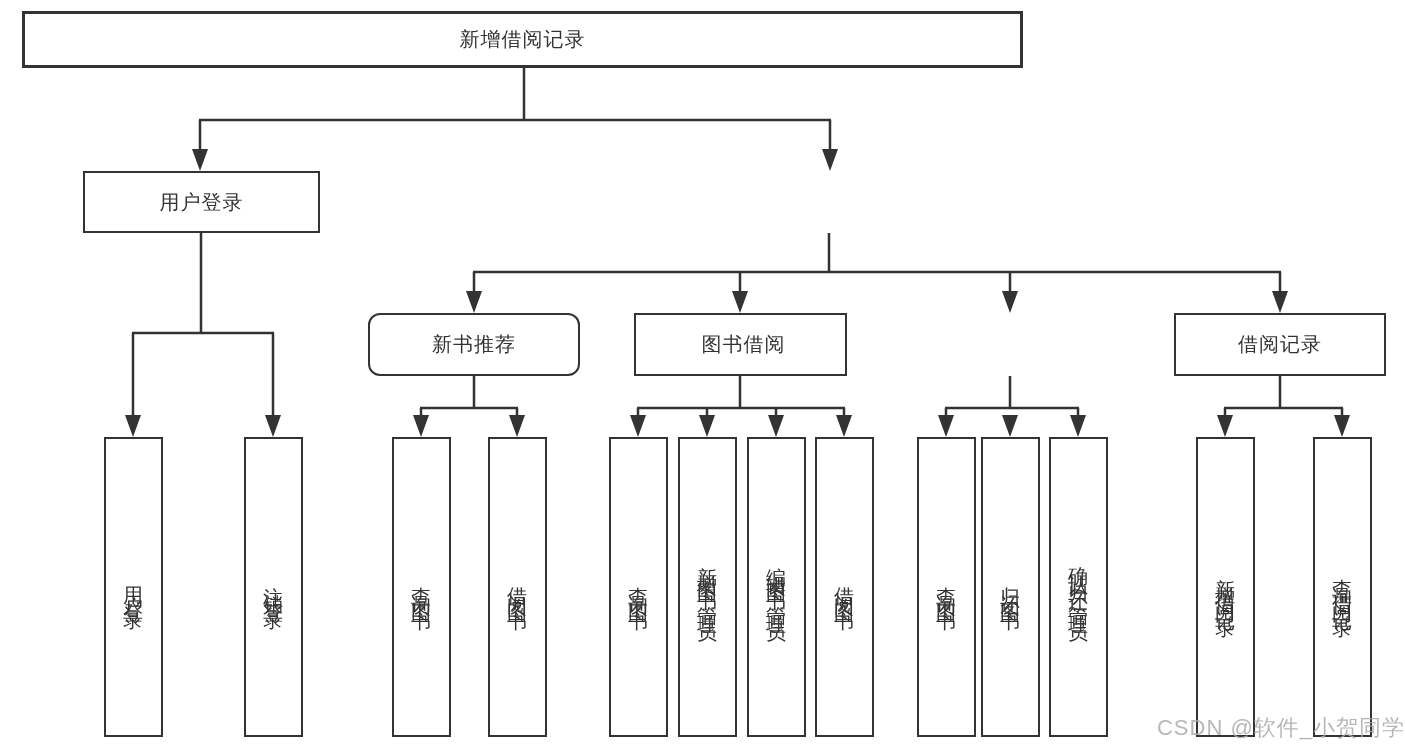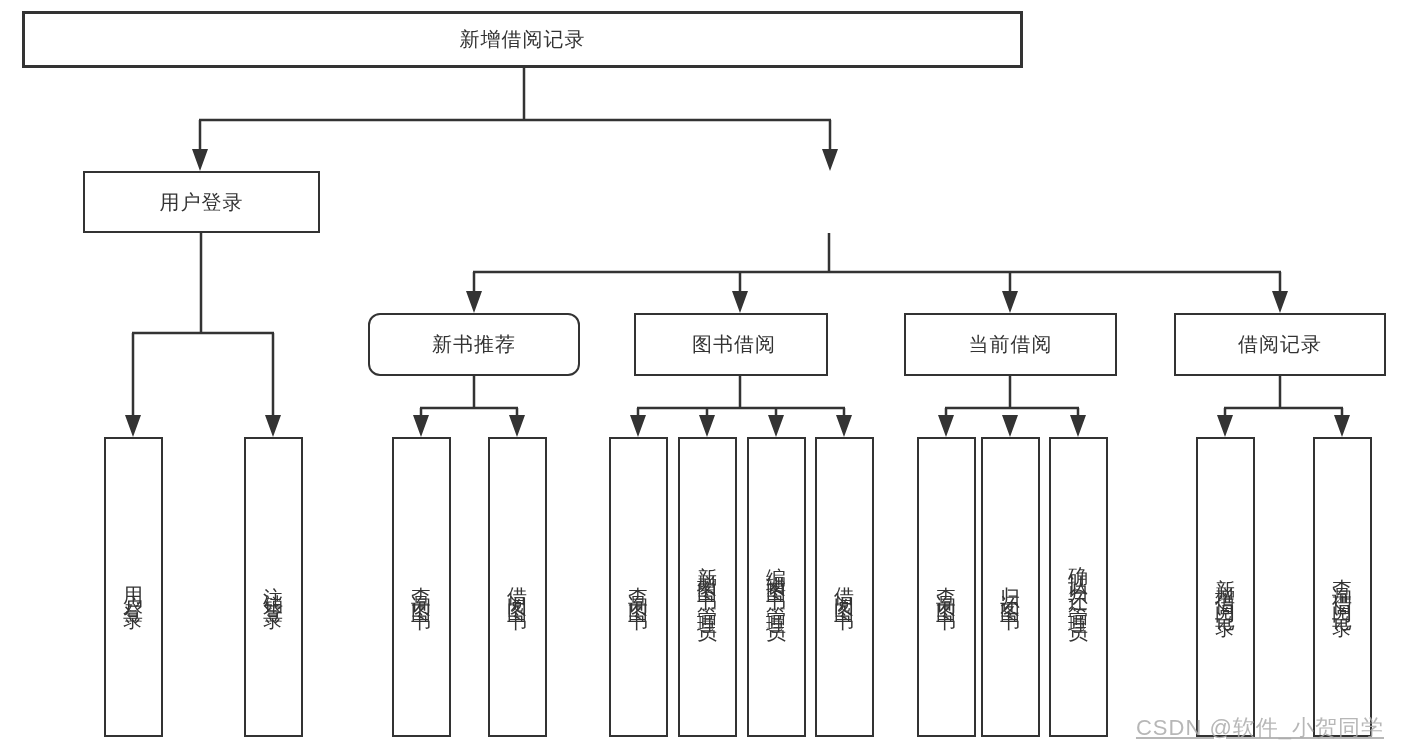--- a/index.html
+++ b/index.html
@@ -48,48 +48,47 @@
     line-height: 1;
     white-space: nowrap;
   }
   
   .n-root   { left: 22px;   top: 11px;  width: 1001px; height: 57px; }
   
   .n-user   { left: 83px;   top: 171px; width: 237px;  height: 62px; }
   .n-books  { left: 711px;  top: 171px; width: 236px;  height: 62px; }
   
   .n-rec    { left: 368px;  top: 313px; width: 212px;  height: 63px; border-radius: 12px; }
-  .n-bor    { left: 634px;  top: 313px; width: 194px;  height: 63px; padding-left: 6px; }
+  .n-bor    { left: 634px;  top: 313px; width: 213px;  height: 63px; padding-left: 6px; }
   .n-cur    { left: 904px;  top: 313px; width: 213px;  height: 63px; }
   .n-recs   { left: 1174px; top: 313px; width: 212px;  height: 63px; }
   
   .leaf     { top: 437px; height: 300px; width: 59px; }
   .n-l-userlogin { left: 104px; }
   .n-l-logout    { left: 244px; }
   .n-l-q1        { left: 392px; }
   .n-l-b1        { left: 488px; }
   .n-l-q2        { left: 609px; }
   .n-l-add       { left: 678px; }
   .n-l-edit      { left: 747px; }
   .n-l-b2        { left: 815px; }
   .n-l-q3        { left: 917px; }
   .n-l-ret       { left: 981px; }
   .n-l-conf      { left: 1049px; }
   .n-l-addrec    { left: 1196px; }
   .n-l-qrec      { left: 1313px; }
   .watermark {
     position: absolute;
-    right: 21px;
+    right: 0;
     bottom: 4px;
     font-size: 22px;
     color: rgba(170, 170, 170, 0.85);
     letter-spacing: 1px;
     z-index: 3;
     white-space: nowrap;
-    text-decoration: underline;
   }
 </style>
 </head>
 <body>
 
 <div class="canvas">
 
   <svg class="connectors" width="1405" height="747" viewBox="0 0 1405 747" xmlns="http://www.w3.org/2000/svg">
 
     <path fill="none" stroke="#333333" stroke-width="2.5" d="
@@ -157,23 +156,20 @@
   <div class="node n-user">
     <span class="hlabel">用户登录</span>
   </div>
 
   <div class="node n-rec">
     <span class="hlabel">新书推荐</span>
   </div>
   <div class="node n-bor">
     <span class="hlabel">图书借阅</span>
   </div>
-  <div class="node n-cur">
-    <span class="hlabel">当前借阅</span>
-  </div>
   <div class="node n-recs">
     <span class="hlabel">借阅记录</span>
   </div>
 
   <div class="node leaf n-l-userlogin">
     <span class="vlabel">用户登录</span>
   </div>
   <div class="node leaf n-l-logout">
     <span class="vlabel">注销登录</span>
   </div>

